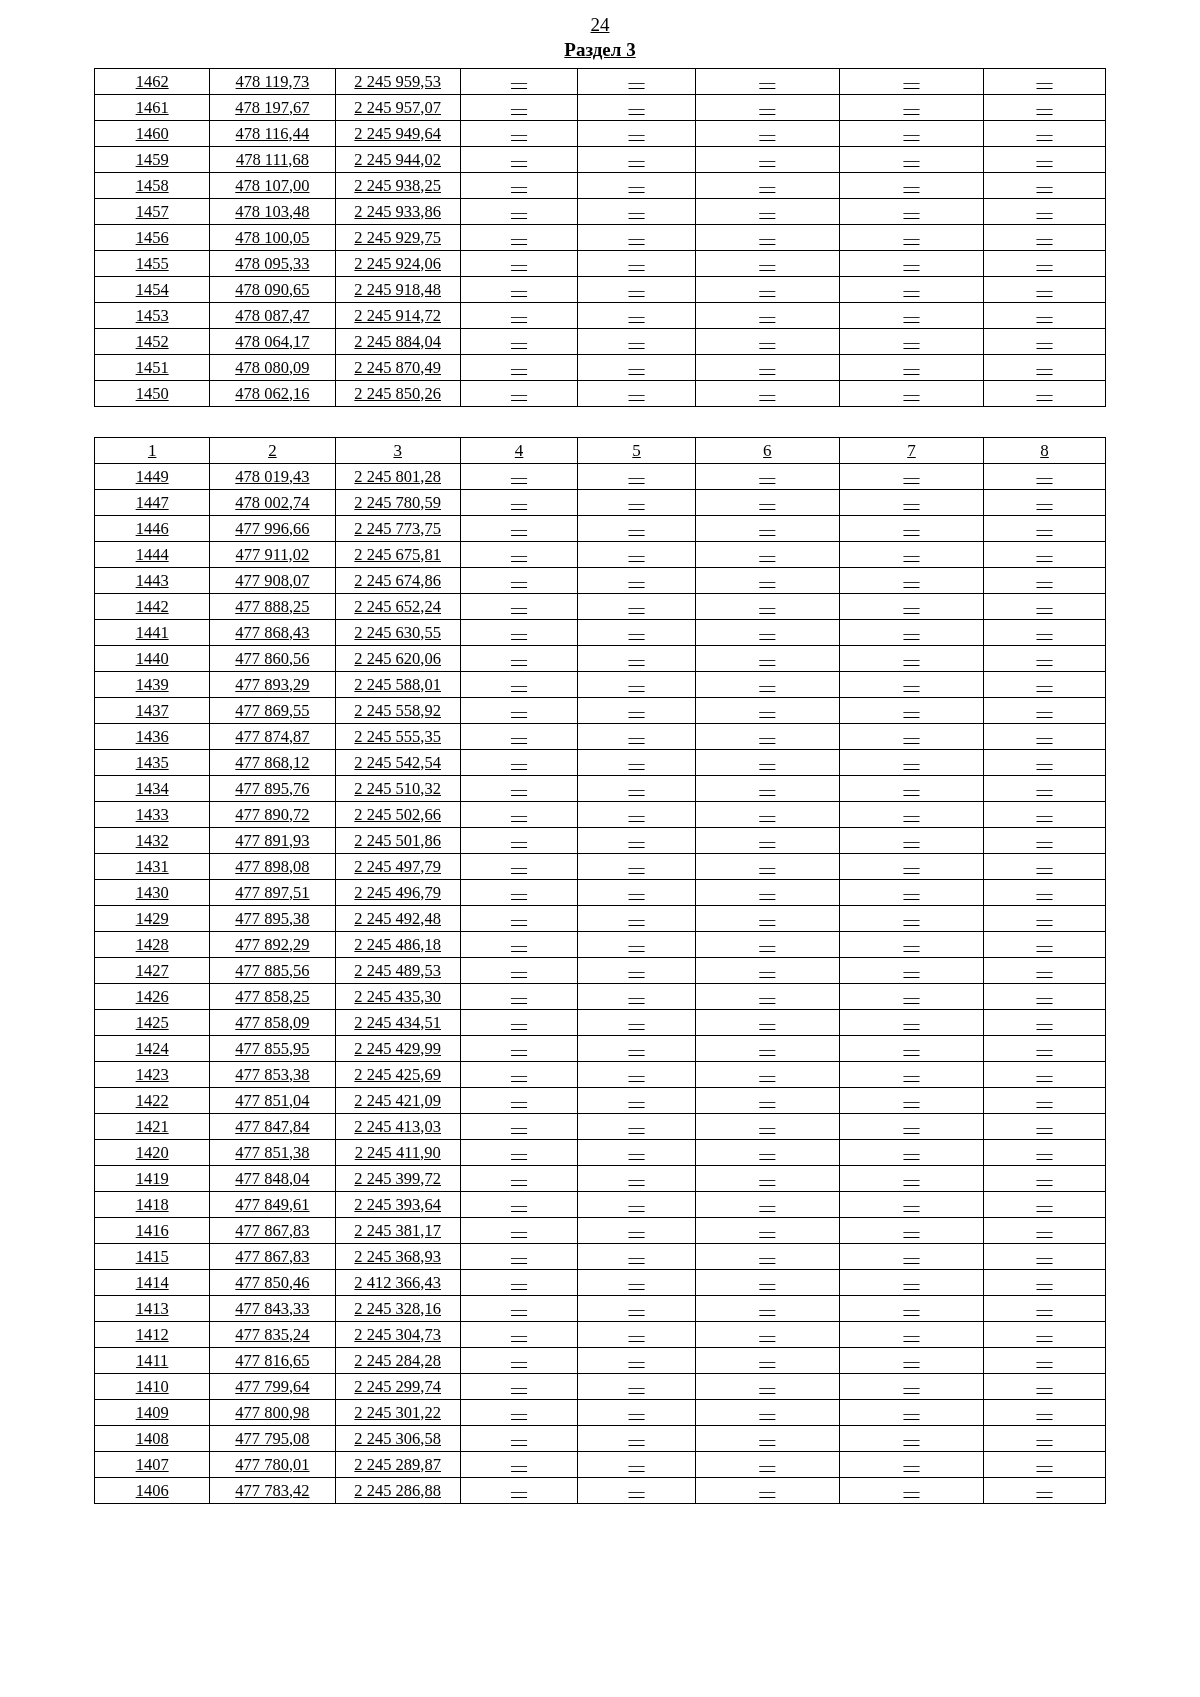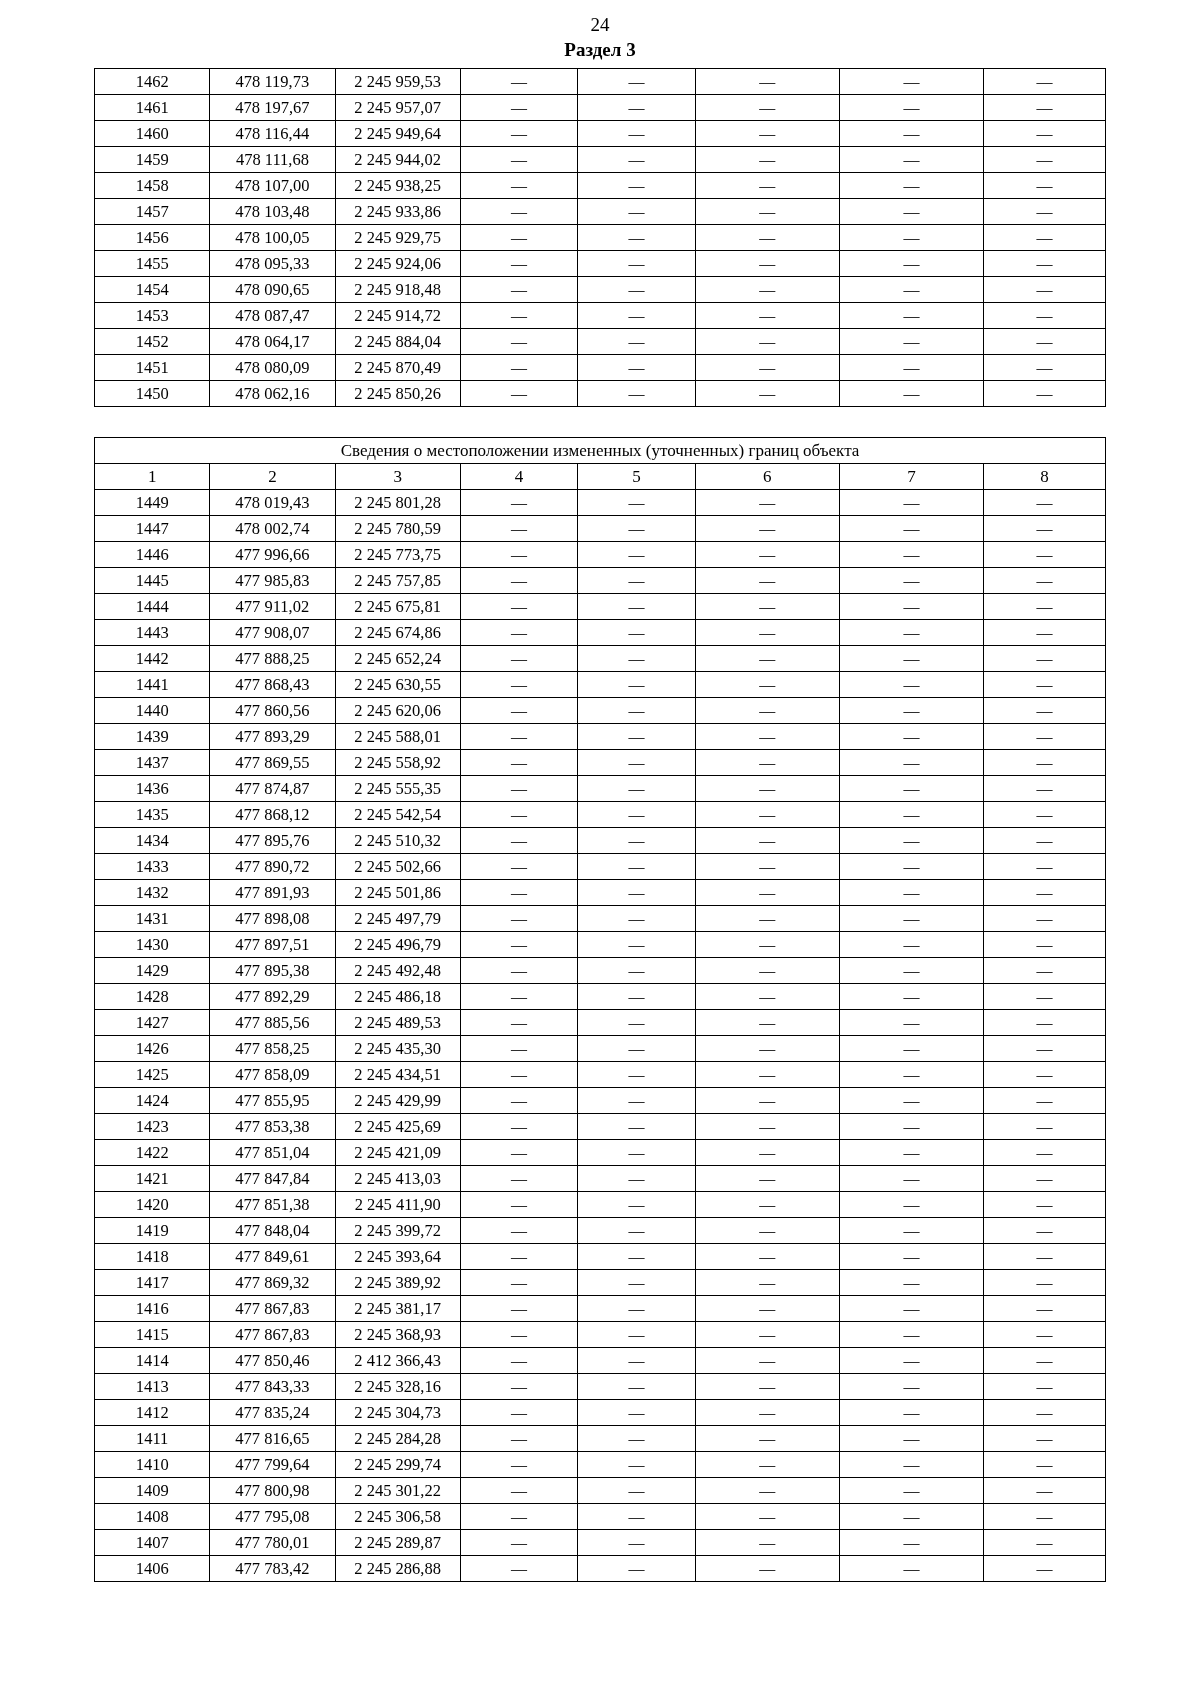--- a/index.html
+++ b/index.html
@@ -13,20 +13,21 @@
     font-family: "Liberation Serif", serif;
     color: #000000;
     position: relative;
   }
   .page {
     width: 1200px;
     height: 1697px;
     box-sizing: border-box;
     padding: 14px 0 0 0;
     position: relative;
+    text-decoration: underline;
   }
   .page-number {
     text-align: center;
     font-size: 19px;
     line-height: 22px;
     margin: 0;
   }
   .section-title {
     text-align: center;
     font-size: 19px;
@@ -241,23 +242,20 @@
         <col class="c1">
           <col class="c2">
           <col class="c3">
           <col class="c4">
         <col class="c5">
           <col class="c6">
           <col class="c7">
           <col class="c8">
       </colgroup>
       <tbody id="bottom-body">
-          <tr class="banner">
-            <td colspan="8">Сведения о местоположении измененных (уточненных) границ объекта</td>
-          </tr>
           <tr class="colhead">
             <td>1</td>
             <td>2</td>
             <td>3</td>
             <td>4</td>
             <td>5</td>
             <td>6</td>
             <td>7</td>
             <td>8</td>
           </tr>
@@ -285,30 +283,20 @@
             <td class="num">1446</td>
             <td class="num">477 996,66</td>
             <td class="num">2 245 773,75</td>
             <td class="dash">—</td>
             <td class="dash">—</td>
             <td class="dash">—</td>
             <td class="dash">—</td>
             <td class="dash">—</td>
           </tr>
           <tr>
-            <td class="num">1445</td>
-            <td class="num">477 985,83</td>
-            <td class="num">2 245 757,85</td>
-            <td class="dash">—</td>
-            <td class="dash">—</td>
-            <td class="dash">—</td>
-            <td class="dash">—</td>
-            <td class="dash">—</td>
-          </tr>
-          <tr>
             <td class="num">1444</td>
             <td class="num">477 911,02</td>
             <td class="num">2 245 675,81</td>
             <td class="dash">—</td>
             <td class="dash">—</td>
             <td class="dash">—</td>
             <td class="dash">—</td>
             <td class="dash">—</td>
           </tr>
           <tr>
@@ -548,30 +536,20 @@
             <td class="dash">—</td>
             <td class="dash">—</td>
             <td class="dash">—</td>
             <td class="dash">—</td>
             <td class="dash">—</td>
           </tr>
           <tr>
             <td class="num">1418</td>
             <td class="num">477 849,61</td>
             <td class="num">2 245 393,64</td>
-            <td class="dash">—</td>
-            <td class="dash">—</td>
-            <td class="dash">—</td>
-            <td class="dash">—</td>
-            <td class="dash">—</td>
-          </tr>
-          <tr>
-            <td class="num">1417</td>
-            <td class="num">477 869,32</td>
-            <td class="num">2 245 389,92</td>
             <td class="dash">—</td>
             <td class="dash">—</td>
             <td class="dash">—</td>
             <td class="dash">—</td>
             <td class="dash">—</td>
           </tr>
           <tr>
             <td class="num">1416</td>
             <td class="num">477 867,83</td>
             <td class="num">2 245 381,17</td>

